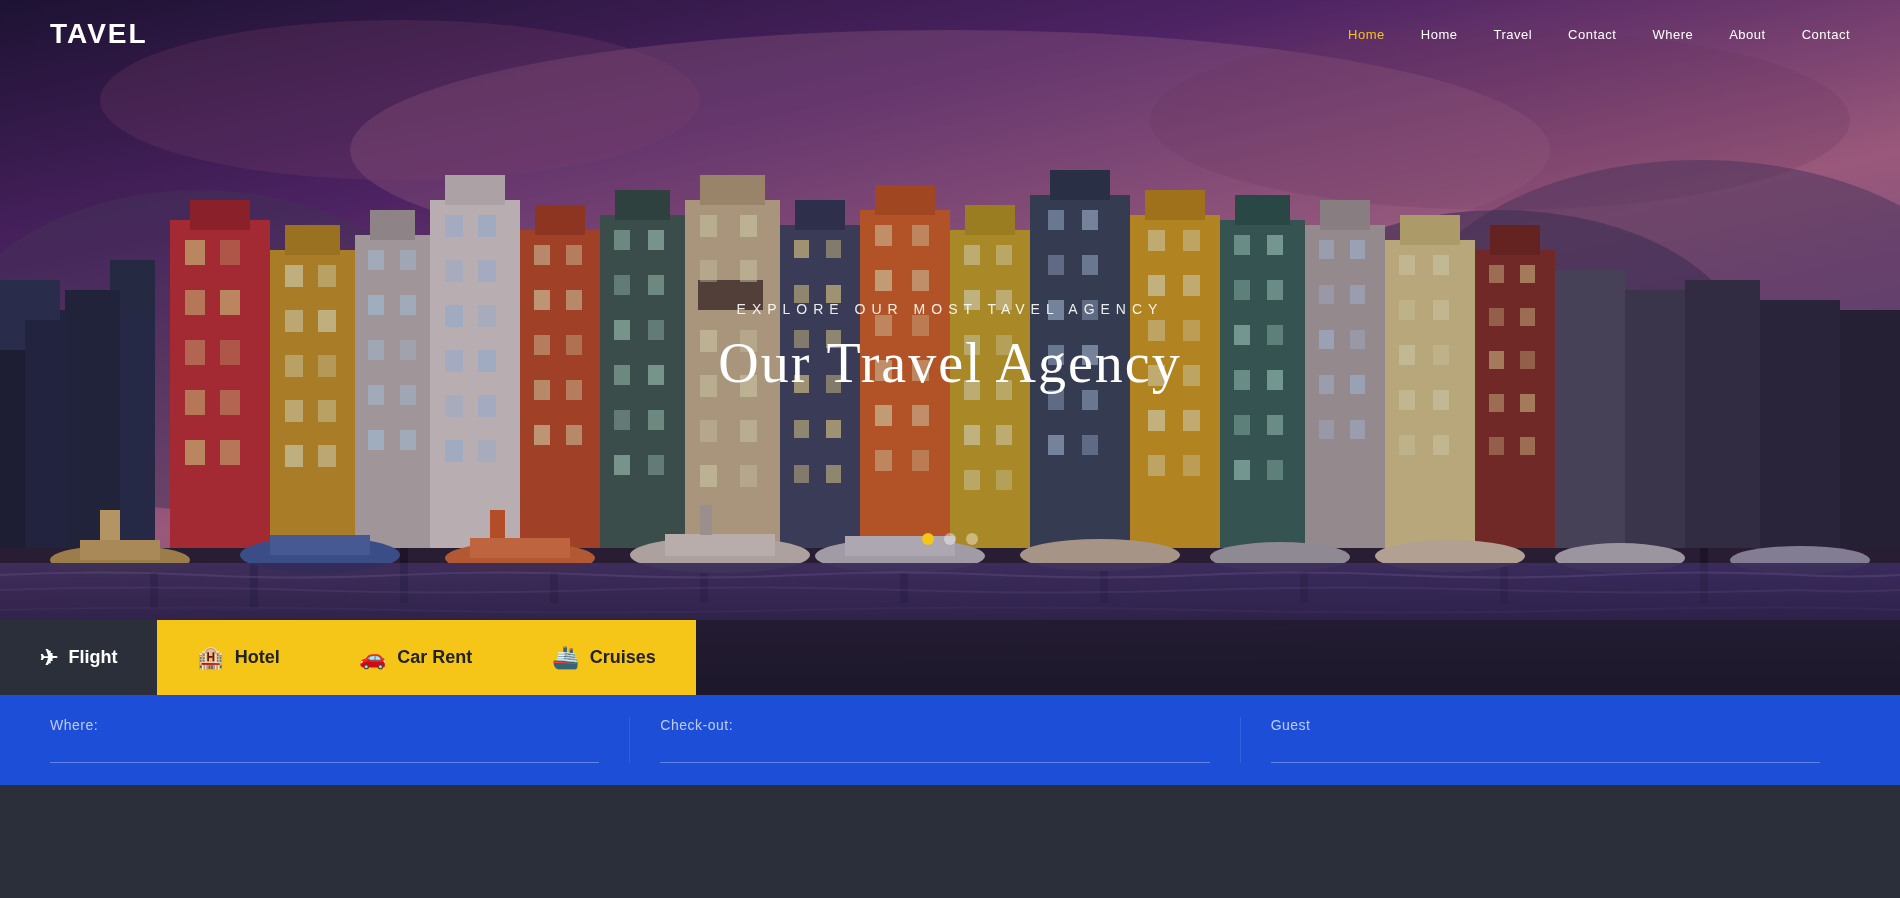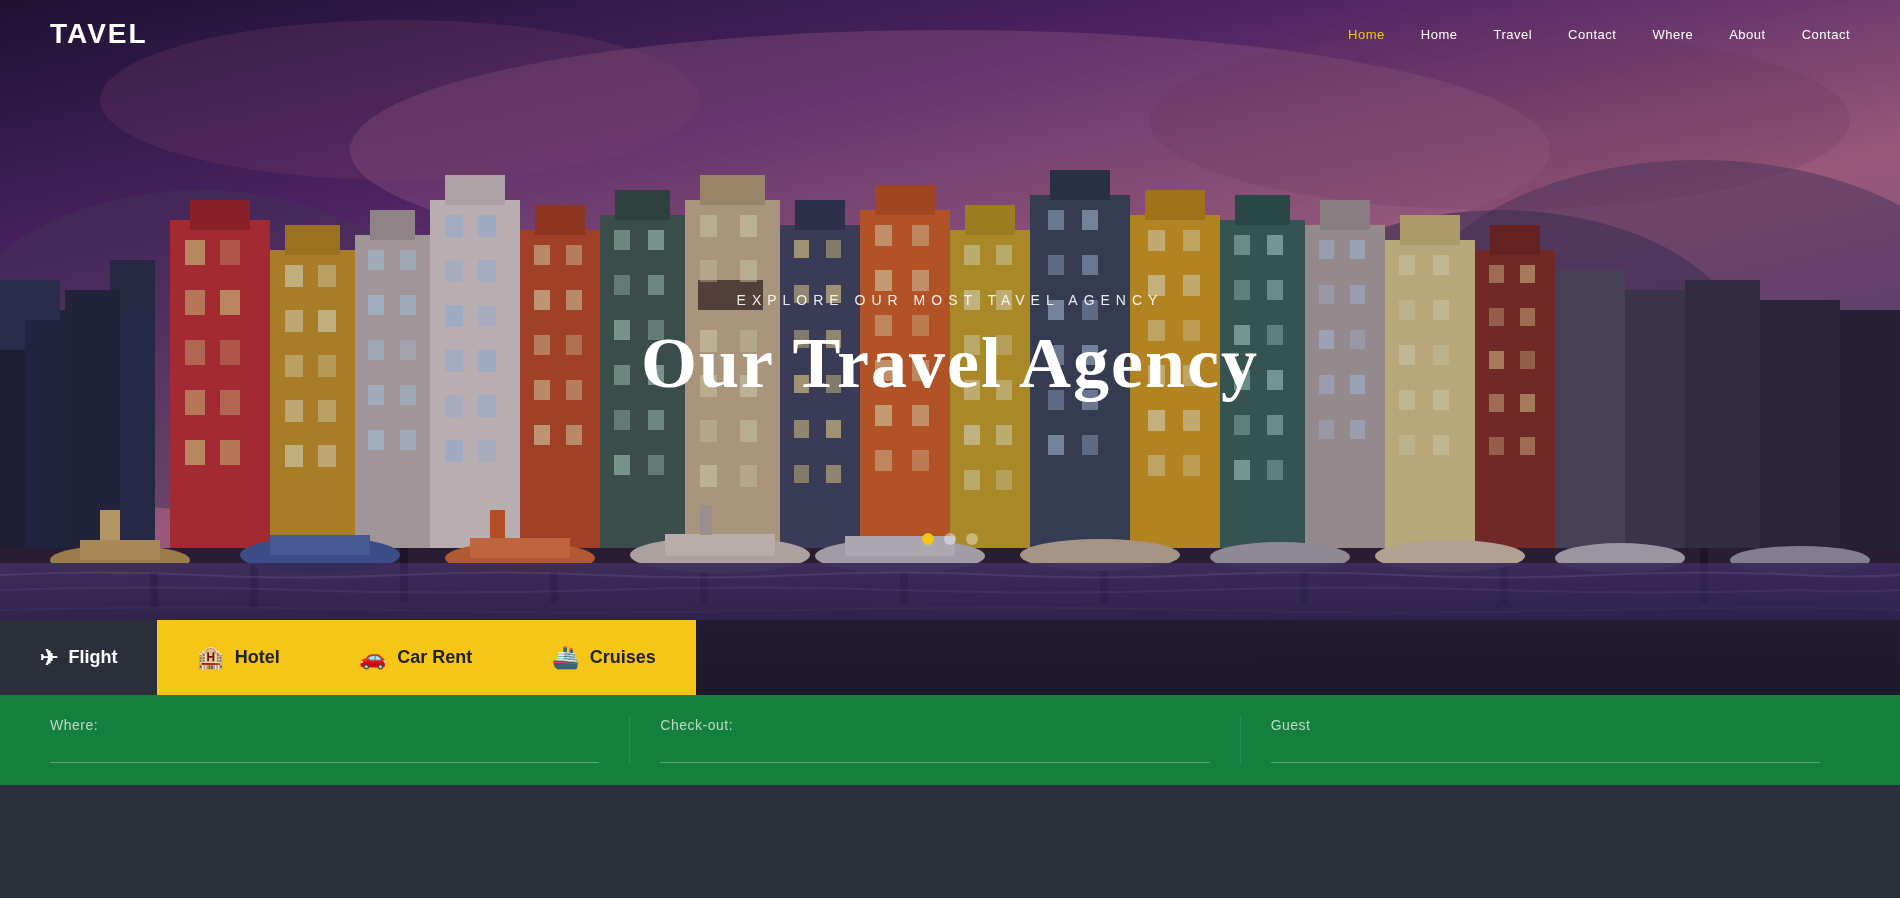--- a/index.html
+++ b/index.html
@@ -63,22 +63,22 @@
     .hero-subtitle {
       font-size: 14px;
       letter-spacing: 6px;
       text-transform: uppercase;
       margin-bottom: 16px;
       color: rgba(255,255,255,0.9);
       font-weight: 400;
     }
 
     .hero-title {
-      font-size: 72px;
-      font-weight: 700;
+      font-size: 56px;
+      font-weight: 400;
       font-family: Georgia, serif;
       letter-spacing: 2px;
       line-height: 1.1;
     }
 
     
     .slider-dots {
       position: absolute;
       bottom: 150px;
       left: 50%;
@@ -130,21 +130,21 @@
       background: #f5c518;
       color: #222;
     }
 
     .tab-icon {
       font-size: 22px;
     }
 
     
     .booking-bar {
-      background: #15803d;
+      background: #1d4ed8;
       padding: 20px 50px;
       display: flex;
       align-items: center;
       gap: 0;
       min-height: 90px;
     }
 
     .booking-field {
       flex: 1;
       padding: 0 30px;

